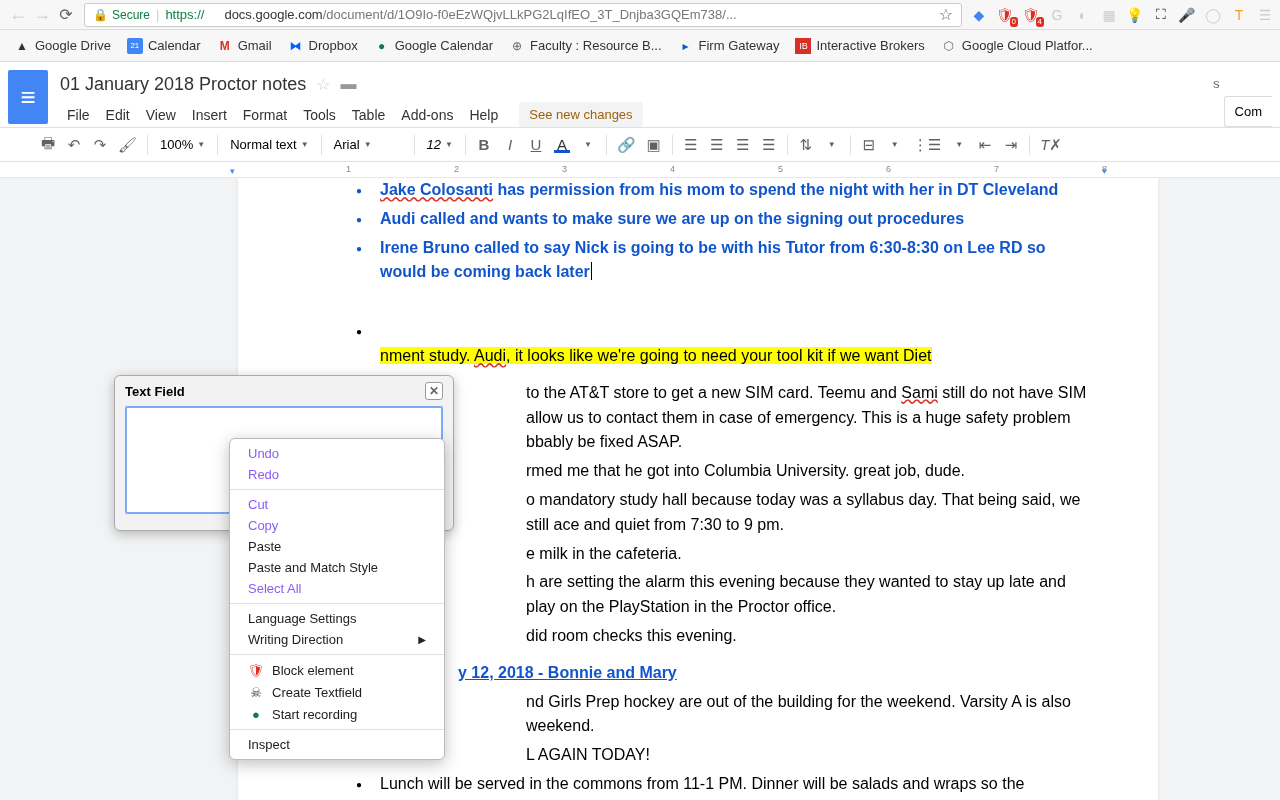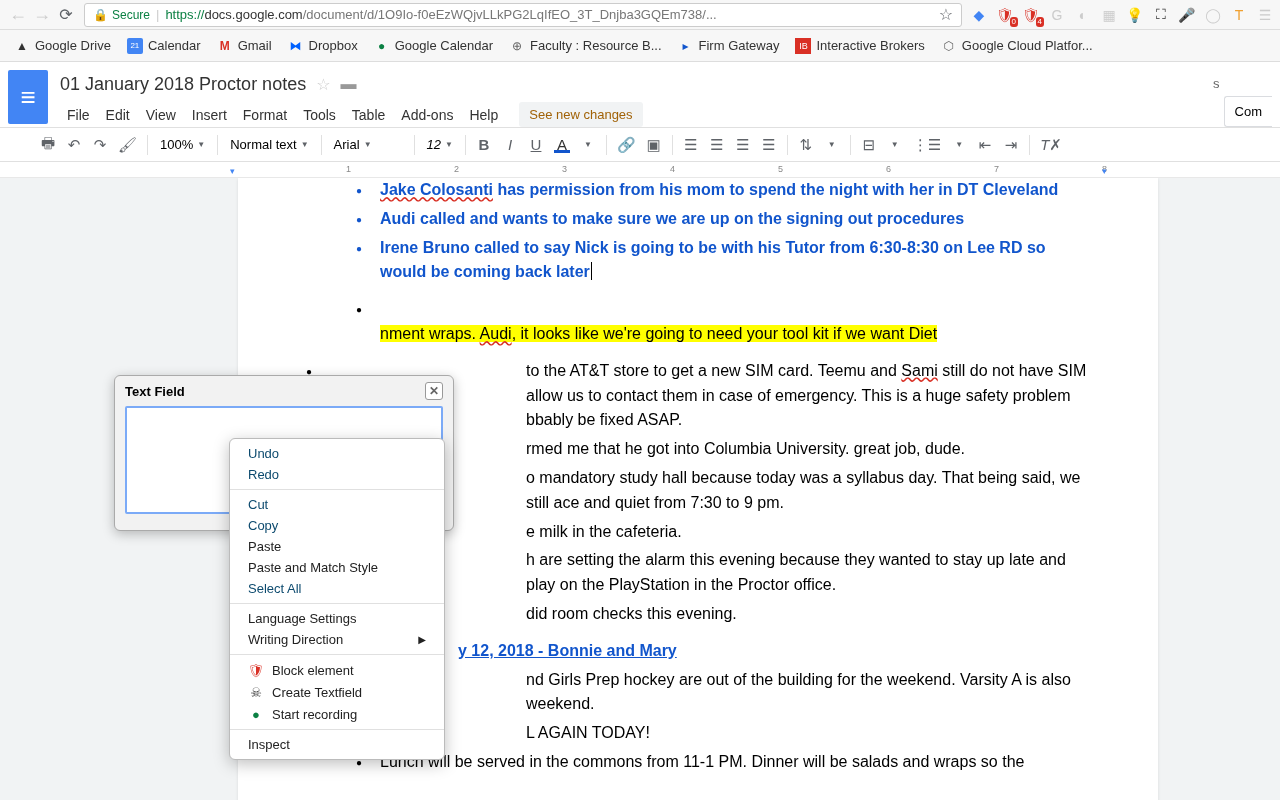--- a/index.html
+++ b/index.html
@@ -7,21 +7,21 @@
   
   
   .browser-bar { height: 30px; background: #f7f7f7; display: flex; align-items: center; padding: 0 6px; border-bottom: 1px solid #ddd; }
   .nav-arrow { width: 24px; height: 24px; display: flex; align-items: center; justify-content: center; color: #5f6368; font-size: 18px; cursor: default; }
   .nav-arrow.disabled { color: #ccc; }
   .reload { width: 24px; height: 24px; display: flex; align-items: center; justify-content: center; color: #5f6368; margin-right: 6px; }
   .url-bar { flex: 1; height: 24px; background: #fff; border: 1px solid #ccc; border-radius: 3px; display: flex; align-items: center; padding: 0 8px; font-size: 13px; color: #777; }
   .secure { color: #0b8043; display: flex; align-items: center; gap: 4px; margin-right: 6px; font-size: 12px; }
   .url-text { white-space: nowrap; overflow: hidden; }
   .url-https { color: #0b8043; }
-  .url-domain { color: #333; }
+  .url-domain { color: #333; margin-left: 20px; }
   .star { margin-left: auto; color: #5f6368; font-size: 16px; }
   .ext-icons { display: flex; gap: 8px; margin-left: 8px; align-items: center; }
   .ext-icon { width: 18px; height: 18px; display: flex; align-items: center; justify-content: center; font-size: 14px; position: relative; }
   .ext-badge { position: absolute; bottom: -3px; right: -4px; background: #d93025; color: #fff; font-size: 8px; border-radius: 3px; padding: 0 2px; line-height: 10px; }
   
   
   .bookmark-bar { height: 32px; background: #f7f7f7; display: flex; align-items: center; padding: 0 8px; gap: 4px; border-bottom: 1px solid #ddd; font-size: 13px; }
   .bookmark { display: flex; align-items: center; gap: 5px; padding: 4px 6px; color: #333; cursor: pointer; border-radius: 3px; white-space: nowrap; }
   .bm-icon { width: 16px; height: 16px; display: inline-flex; align-items: center; justify-content: center; font-size: 12px; }
   
@@ -52,42 +52,42 @@
   
   
   .ruler { height: 16px; background: #fff; border-bottom: 1px solid #e8e8e8; position: relative; font-size: 9px; color: #888; overflow: hidden; }
   .ruler-inner { position: absolute; left: 238px; top: 0; width: 920px; height: 100%; display: flex; }
   .ruler-inner span { position: absolute; top: 2px; }
   .ruler-marker { position: absolute; width: 10px; height: 10px; color: #4285f4; }
   
   
   .canvas-area { flex: 1; background: #f1f3f4; overflow: hidden; position: relative; }
   .page { position: absolute; left: 238px; top: 0; width: 920px; background: #fff; min-height: 800px; padding: 0 68px 60px 68px; box-shadow: 0 1px 3px rgba(0,0,0,0.1); font-size: 16px; line-height: 1.55; color: #000; }
-  .blue-bullets { list-style: none; padding-left: 50px; margin-bottom: 12px; }
+  .blue-bullets { list-style: none; padding-left: 50px; margin-bottom: 34px; }
   .blue-bullets li { position: relative; color: #1155cc; font-weight: bold; padding-left: 24px; margin-bottom: 4px; }
   .blue-bullets li::before { content: "●"; position: absolute; left: 0; color: #1155cc; font-size: 10px; top: 5px; }
   .date-header { color: #1155cc; font-weight: bold; text-decoration: underline; margin-top: 12px; margin-bottom: 4px; }
   .black-bullets { list-style: none; padding-left: 50px; }
   .black-bullets li { position: relative; padding-left: 24px; margin-bottom: 4px; }
   .black-bullets li::before { content: "●"; position: absolute; left: 0; font-size: 10px; top: 5px; }
   .highlight { background: #ffff00; }
   .squiggle { text-decoration: underline wavy #d93025; text-decoration-skip-ink: none; }
   .cursor-line::after { content: ""; display: inline-block; width: 1px; height: 18px; background: #000; vertical-align: text-bottom; margin-left: 1px; }
   
   
   .text-field-dialog { position: absolute; left: 114px; top: 375px; width: 340px; background: #f2f2f2; border: 1px solid #aaa; border-radius: 6px; box-shadow: 0 3px 12px rgba(0,0,0,0.25); z-index: 50; }
   .dialog-title { display: flex; align-items: center; justify-content: space-between; padding: 6px 10px; font-size: 13px; font-weight: bold; }
   .dialog-close { width: 18px; height: 18px; border: 1px solid #999; border-radius: 3px; display: flex; align-items: center; justify-content: center; font-size: 12px; color: #666; background: #fff; cursor: pointer; }
   .dialog-body { padding: 0 10px 12px 10px; }
   .dialog-textarea { width: 100%; height: 108px; border: 2px solid #7baaf7; border-radius: 2px; background: #fff; font-size: 13px; padding: 4px; resize: none; outline: none; }
   
   
   .context-menu { position: absolute; left: 229px; top: 438px; width: 216px; background: #fff; border: 1px solid #bbb; border-radius: 6px; box-shadow: 0 4px 16px rgba(0,0,0,0.25); z-index: 60; font-size: 13px; padding: 4px 0; }
   .cm-item { padding: 3px 18px; cursor: default; display: flex; align-items: center; gap: 8px; color: #222; }
-  .cm-item.disabled { color: #0c4a6e; }
+  .cm-item.disabled { color: #8b5cf6; }
   .cm-sep { height: 1px; background: #e0e0e0; margin: 4px 0; }
   .cm-arrow { margin-left: auto; font-size: 10px; }
   .cm-icon { width: 16px; height: 16px; display: inline-flex; align-items: center; justify-content: center; font-size: 13px; }
   .red-shield { color: #d93025; }
   .skull { color: #333; }
   .green-circle { color: #0b8043; }
 </style>
 </head>
 <body>
 
@@ -268,21 +268,21 @@
   </div>
 
   <div class="canvas-area">
     <div class="page">
       <ul class="blue-bullets">
         <li><span class="squiggle">Jake Colosanti</span> has permission from his mom to spend the night with her in DT Cleveland</li>
         <li>Audi called and wants to make sure we are up on the signing out procedures</li>
         <li class="cursor-line">Irene Bruno called to say Nick is going to be with his Tutor from 6:30-8:30 on Lee RD so would be coming back later</li>
       </ul>
       <ul class="black-bullets">
-        <li><br><span class="highlight"><span>nment wraps. </span><span class="squiggle">Audi</span><span>, it looks like we're going to need your tool kit if we want Diet</span></span></li>
+        <li><br><span class="highlight"><span>nment study. </span><span class="squiggle">Audi</span><span>, it looks like we're going to need your tool kit if we want Diet</span></span></li>
       </ul>
       <div style="height:8px;"></div>
       <ul class="black-bullets" style="padding-left:0;">
         <li style="list-style:none;padding-left:220px;">to the AT&amp;T store to get a new SIM card. Teemu and <span class="squiggle">Sami</span> still do not have SIM allow us to contact them in case of emergency. This is a huge safety problem bbably be fixed ASAP.</li>
         <li style="list-style:none;padding-left:220px;">rmed me that he got into Columbia University. great job, dude.</li>
         <li style="list-style:none;padding-left:220px;">o mandatory study hall because today was a syllabus day. That being said, we still ace and quiet from 7:30 to 9 pm.</li>
         <li style="list-style:none;padding-left:220px;">e milk in the cafeteria.</li>
         <li style="list-style:none;padding-left:220px;">h are  setting the alarm this evening because they wanted to stay up late and play on the PlayStation in the Proctor office.</li>
         <li style="list-style:none;padding-left:220px;"> did room checks this evening.</li>
       </ul>

